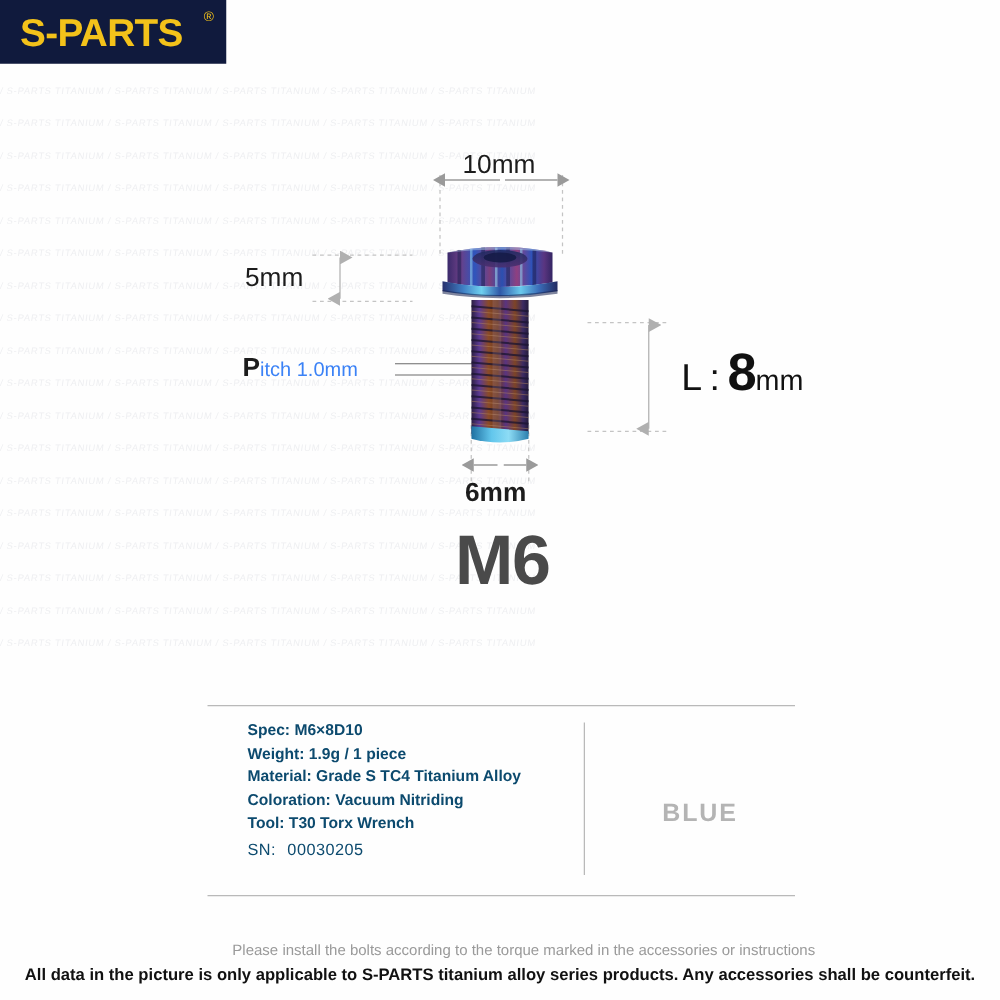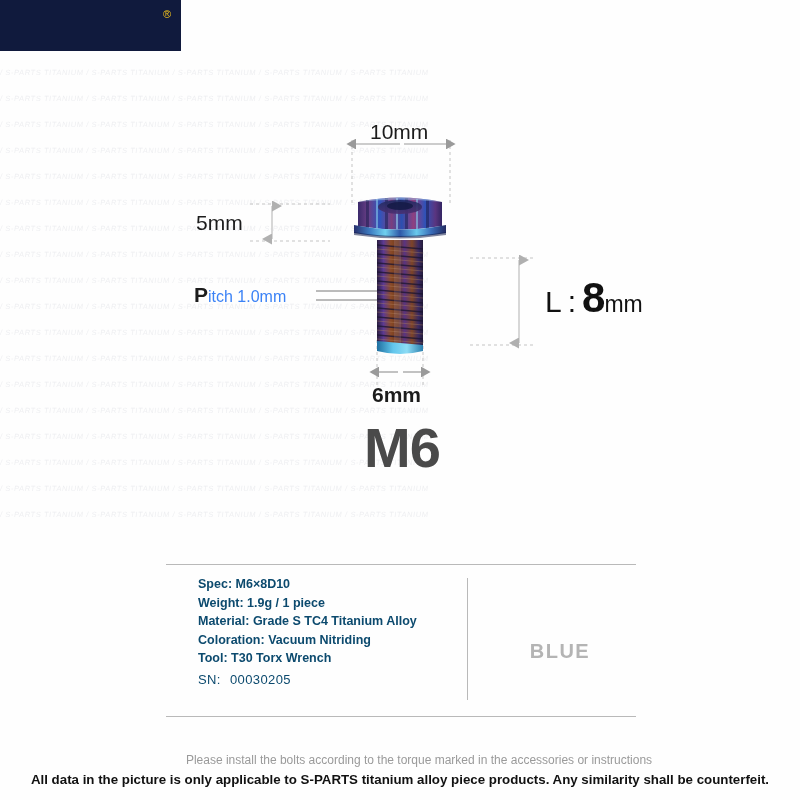--- a/index.html
+++ b/index.html
@@ -236,20 +236,21 @@
     <div class="wm-row">/ S-PARTS TITANIUM / S-PARTS TITANIUM / S-PARTS TITANIUM / S-PARTS TITANIUM / S-PARTS TITANIUM </div>
     <div class="wm-row">/ S-PARTS TITANIUM / S-PARTS TITANIUM / S-PARTS TITANIUM / S-PARTS TITANIUM / S-PARTS TITANIUM </div>
     <div class="wm-row">/ S-PARTS TITANIUM / S-PARTS TITANIUM / S-PARTS TITANIUM / S-PARTS TITANIUM / S-PARTS TITANIUM </div>
     <div class="wm-row">/ S-PARTS TITANIUM / S-PARTS TITANIUM / S-PARTS TITANIUM / S-PARTS TITANIUM / S-PARTS TITANIUM </div>
     <div class="wm-row">/ S-PARTS TITANIUM / S-PARTS TITANIUM / S-PARTS TITANIUM / S-PARTS TITANIUM / S-PARTS TITANIUM </div>
     <div class="wm-row">/ S-PARTS TITANIUM / S-PARTS TITANIUM / S-PARTS TITANIUM / S-PARTS TITANIUM / S-PARTS TITANIUM </div>
     <div class="wm-row">/ S-PARTS TITANIUM / S-PARTS TITANIUM / S-PARTS TITANIUM / S-PARTS TITANIUM / S-PARTS TITANIUM </div>
   </div>
 
   <div class="logo-box">
+    <span class="logo-text">S-PARTS</span>
     <span class="logo-reg">®</span>
   </div>
 
   <svg width="800" height="800" style="position:absolute;left:0;top:0;">
     <defs>
       <marker id="arrL" markerWidth="9" markerHeight="9" refX="8" refY="4.5" orient="auto">
         <path d="M8,0 L8,9 L0,4.5 Z" fill="#9a9a9a"></path>
       </marker>
       <marker id="arrR" markerWidth="9" markerHeight="9" refX="1" refY="4.5" orient="auto">
         <path d="M1,0 L1,9 L9,4.5 Z" fill="#9a9a9a"></path>
@@ -415,15 +416,15 @@
     <div class="spec-line">Tool: T30 Torx Wrench</div>
   </div>
 
   <div class="spec-sn">
     <span>SN:</span><span class="sn-val">00030205</span>
   </div>
 
   <div class="color-name">BLUE</div>
 
   <div class="footer-note">Please install the bolts according to the torque marked in the accessories or instructions</div>
-  <div class="footer-warn">All data in the picture is only applicable to S-PARTS titanium alloy piece products. Any similarity shall be counterfeit.</div>
+  <div class="footer-warn">All data in the picture is only applicable to S-PARTS titanium alloy series products. Any accessories shall be counterfeit.</div>
 
 </div>
 
 </body></html>

